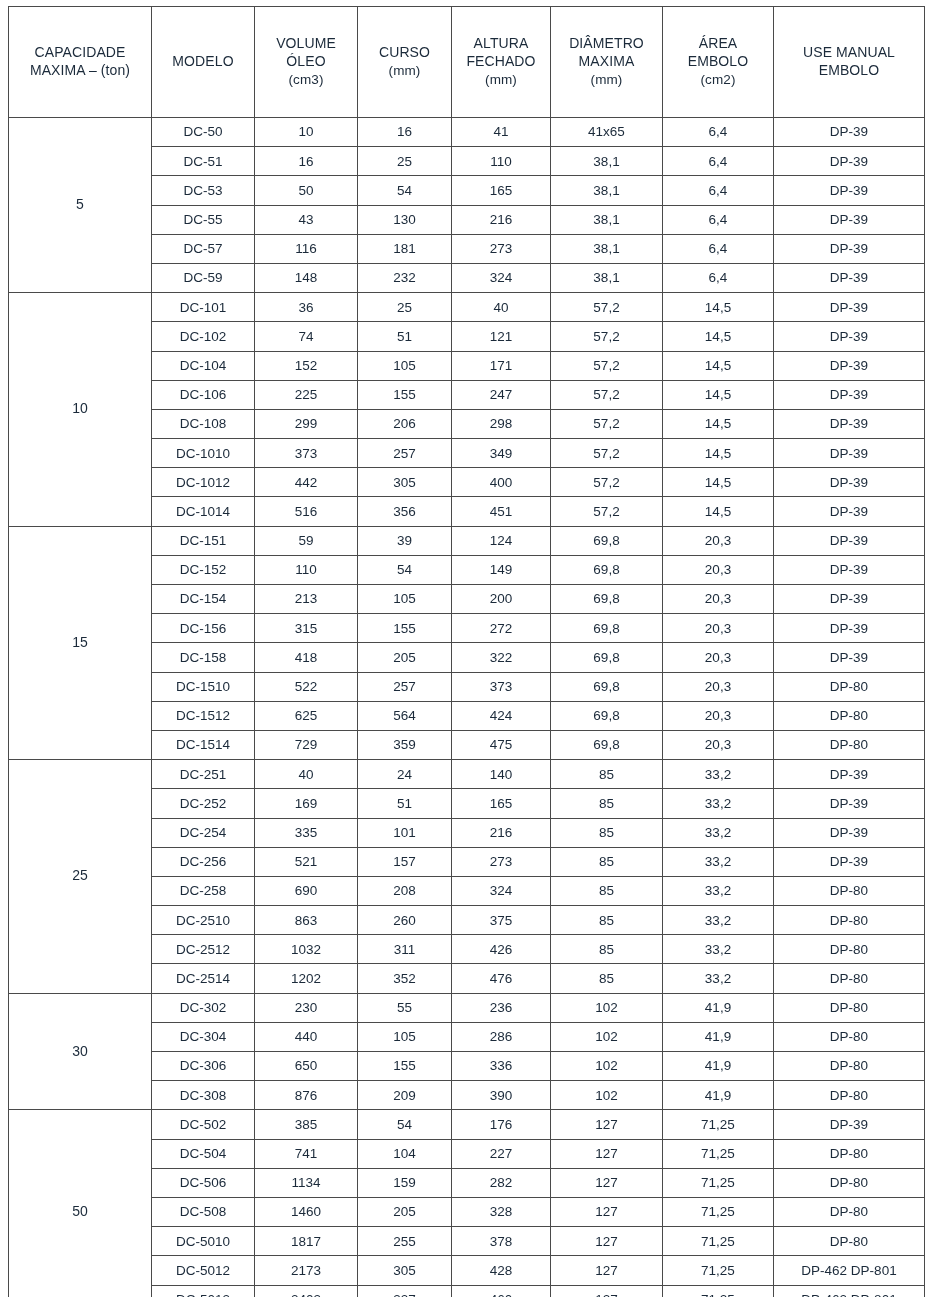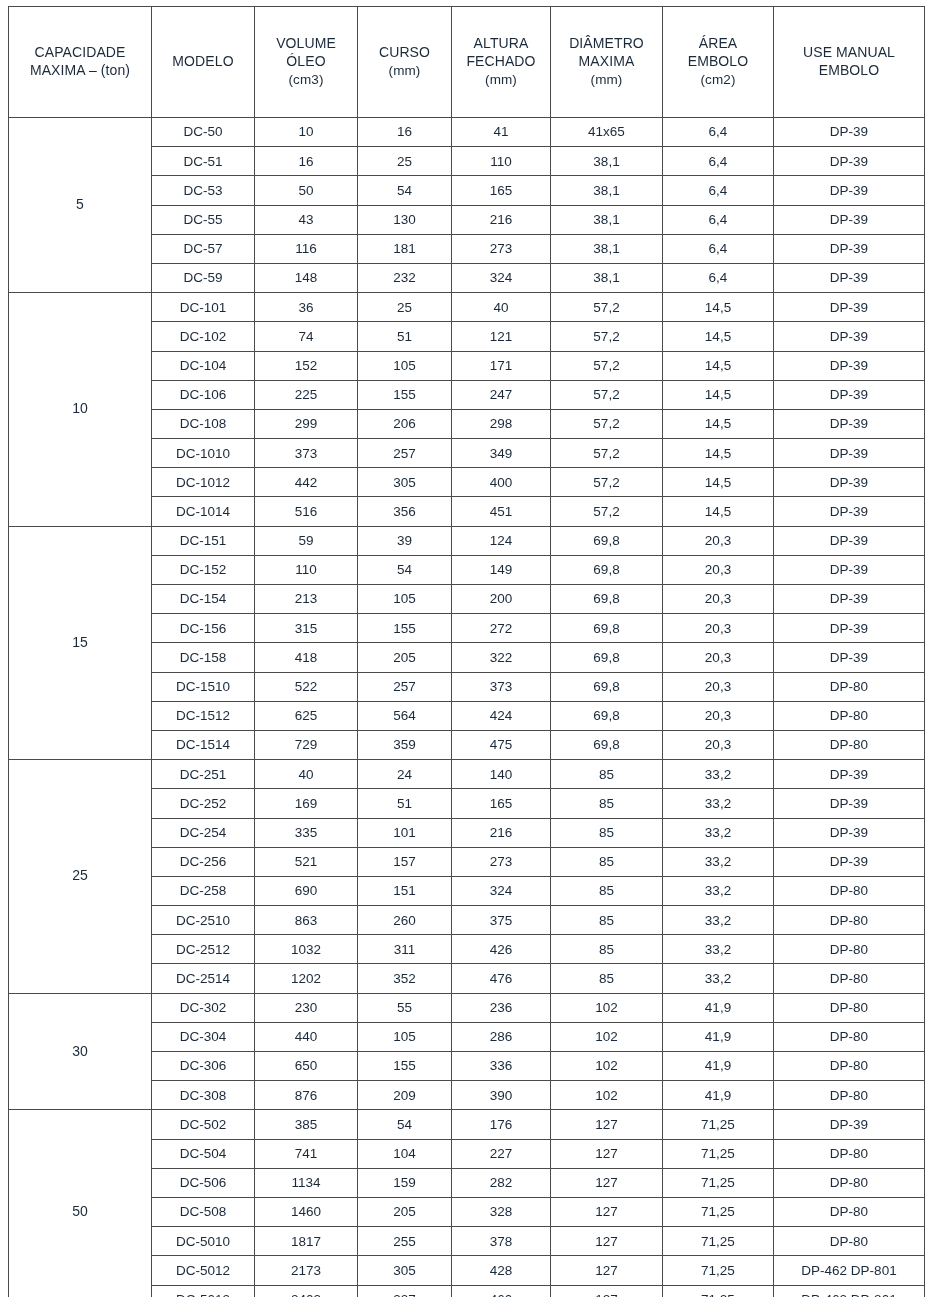--- a/index.html
+++ b/index.html
@@ -351,21 +351,21 @@
           <td>521</td>
           <td>157</td>
           <td>273</td>
           <td>85</td>
           <td>33,2</td>
           <td>DP-39</td>
         </tr>
         <tr>
           <td>DC-258</td>
           <td>690</td>
-          <td>151</td>
+          <td>208</td>
           <td>324</td>
           <td>85</td>
           <td>33,2</td>
           <td>DP-80</td>
         </tr>
         <tr>
           <td>DC-2510</td>
           <td>863</td>
           <td>260</td>
           <td>375</td>

